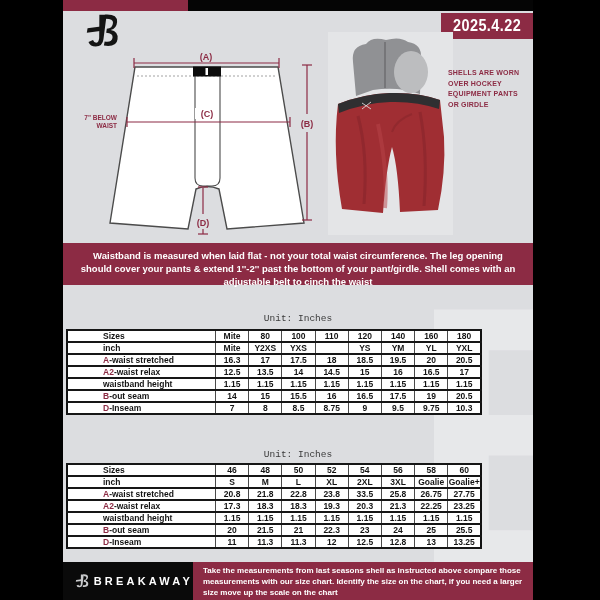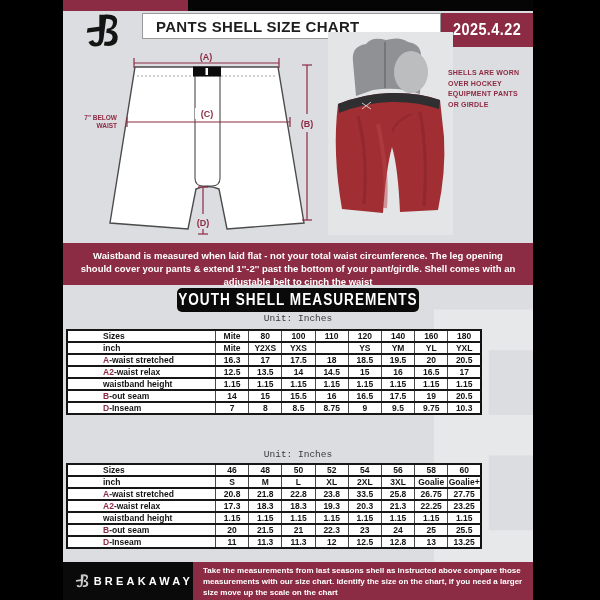--- a/index.html
+++ b/index.html
@@ -9,21 +9,21 @@
   .layer{position:absolute;z-index:1;}
   .watermark{position:absolute;z-index:0;right:-150px;top:250px;font-weight:bold;font-size:380px;
              line-height:1;color:#E7E8EA;font-family:"Liberation Sans",sans-serif;}
   
   .strip-maroon{left:0;top:0;width:125px;height:11px;background:#8C2B44;}
   .strip-black{left:125px;top:0;width:345px;height:11px;background:#050505;}
   .logo-box{left:18px;top:11px;width:44px;height:40px;}
   .title-box{left:79px;top:13px;width:299px;height:26px;background:#fff;border:1px solid #9a9a9a;
              box-sizing:border-box;display:flex;align-items:center;padding-left:13px;}
   .title-box span{font-size:15px;font-weight:600;color:#1f1f1f;letter-spacing:.3px;}
-  .date-box{left:378px;top:13px;width:92px;height:34px;background:#8C2B44;display:flex;
+  .date-box{left:378px;top:13px;width:92px;height:26px;background:#8C2B44;display:flex;
             align-items:center;justify-content:center;}
   .date-box span{color:#fff;font-weight:bold;font-size:17px;letter-spacing:.5px;}
   .cond{display:inline-block;transform:scaleX(.85);transform-origin:50% 50%;white-space:nowrap;}
   
   .shorts-svg{left:12px;top:50px;}
   .photo-svg{left:265px;top:32px;}
   .photo-caption{left:385px;top:68px;width:80px;color:#8C2B44;font-size:7px;font-weight:bold;
                  line-height:1.5;letter-spacing:.2px;}
   
   .notice{left:0;top:243px;width:470px;height:42px;background:#8C2B44;box-sizing:border-box;
@@ -60,23 +60,20 @@
 
   <div class="layer strip-maroon"></div>
   <div class="layer strip-black"></div>
 
   <div class="layer logo-box">
     <svg width="44" height="40" viewBox="0 0 40 44">
       <path d="M16 4 L24 4 L20.5 31 Q19.5 39 12 39 Q6 39 4 34 L9 32 Q10 35 12.5 35 Q15 35 15.8 30 Z" fill="#141414"></path>
       <path d="M22 4 Q36 3 35.5 12 Q35 19 28.5 21 Q37 22.5 36 31 Q35 40 21 38 L21.8 33.5 Q29.5 35 30.5 29.5 Q31.3 24.5 23.5 24 L24.2 19.5 Q30.5 19.5 31 13 Q31.3 8.5 23 8.5 Z" fill="#141414"></path>
       <path d="M3 19 L17.5 17 L16.8 22 L2.2 24 Z" fill="#141414"></path>
     </svg>
-  </div>
-  <div class="layer title-box">
-    <span>PANTS SHELL SIZE CHART</span>
   </div>
   <div class="layer date-box">
     <span class="cond">2025.4.22</span>
   </div>
 
   <svg class="layer shorts-svg" width="250" height="185" viewBox="0 0 250 185">
 
     <path d="M60,17 L203,17 L229,173 L152,179 L144,139 Q132,134 121,139 L113,179 L35,173 Z" fill="#ffffff" stroke="#4b4b4b" stroke-width="1.4"></path>
     <path d="M120,17 L120,128 Q120,136 128,136 L137,136 Q145,136 145,128 L145,17" fill="none" stroke="#4b4b4b" stroke-width="1.1"></path>
     <path d="M62,26 L201,26" stroke="#8a8a8a" stroke-width="0.8" stroke-dasharray="2,2"></path>
@@ -136,23 +133,20 @@
     <div>SHELLS ARE WORN</div>
     <div>OVER HOCKEY</div>
     <div>EQUIPMENT PANTS</div>
     <div>OR GIRDLE</div>
   </div>
 
   <div class="layer notice">
     <span>Waistband is measured when laid flat - not your total waist circumference. The leg opening should cover your pants &amp; extend 1''-2'' past the bottom of your pant/girdle. Shell comes with an adjustable belt to cinch the waist</span>
   </div>
 
-  <div class="layer banner" style="top:288px;">
-    <span class="cond">YOUTH SHELL MEASUREMENTS</span>
-  </div>
   <div class="layer unit" style="top:313px;">Unit: Inches</div>
   <table class="size-table" style="top:329px;">
     <tbody>
         <tr>
           <td class="lbl">Sizes</td>
           <td>Mite</td>
           <td>80</td>
           <td>100</td>
           <td>110</td>
           <td>120</td>

